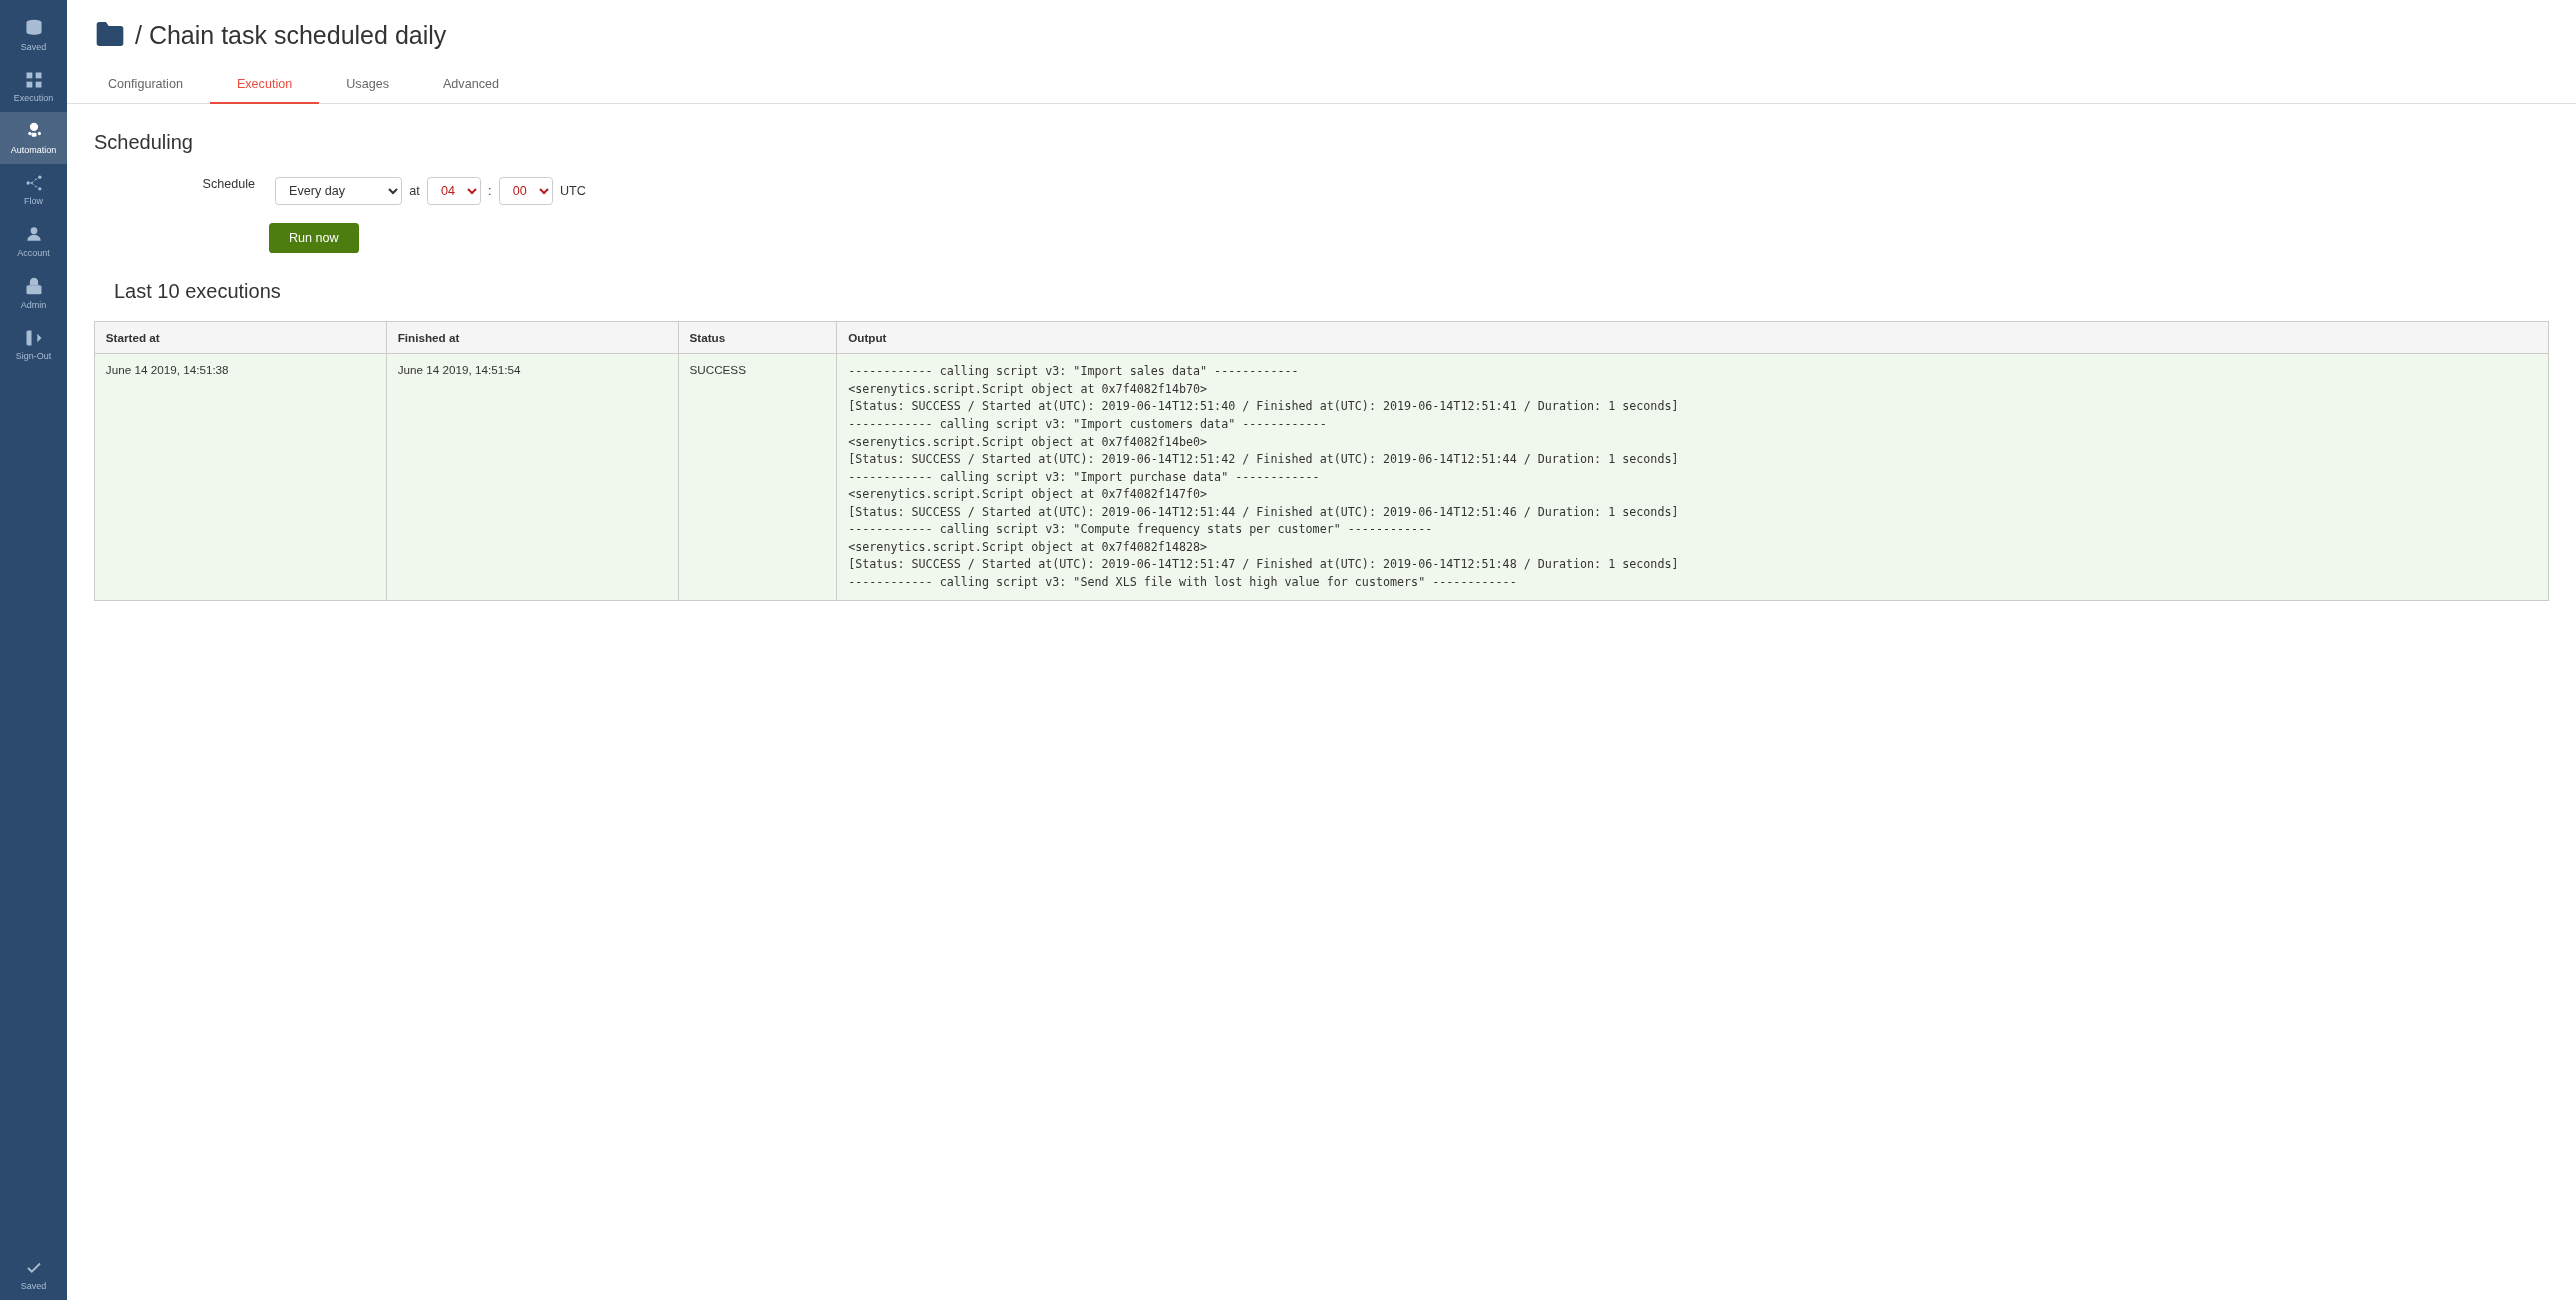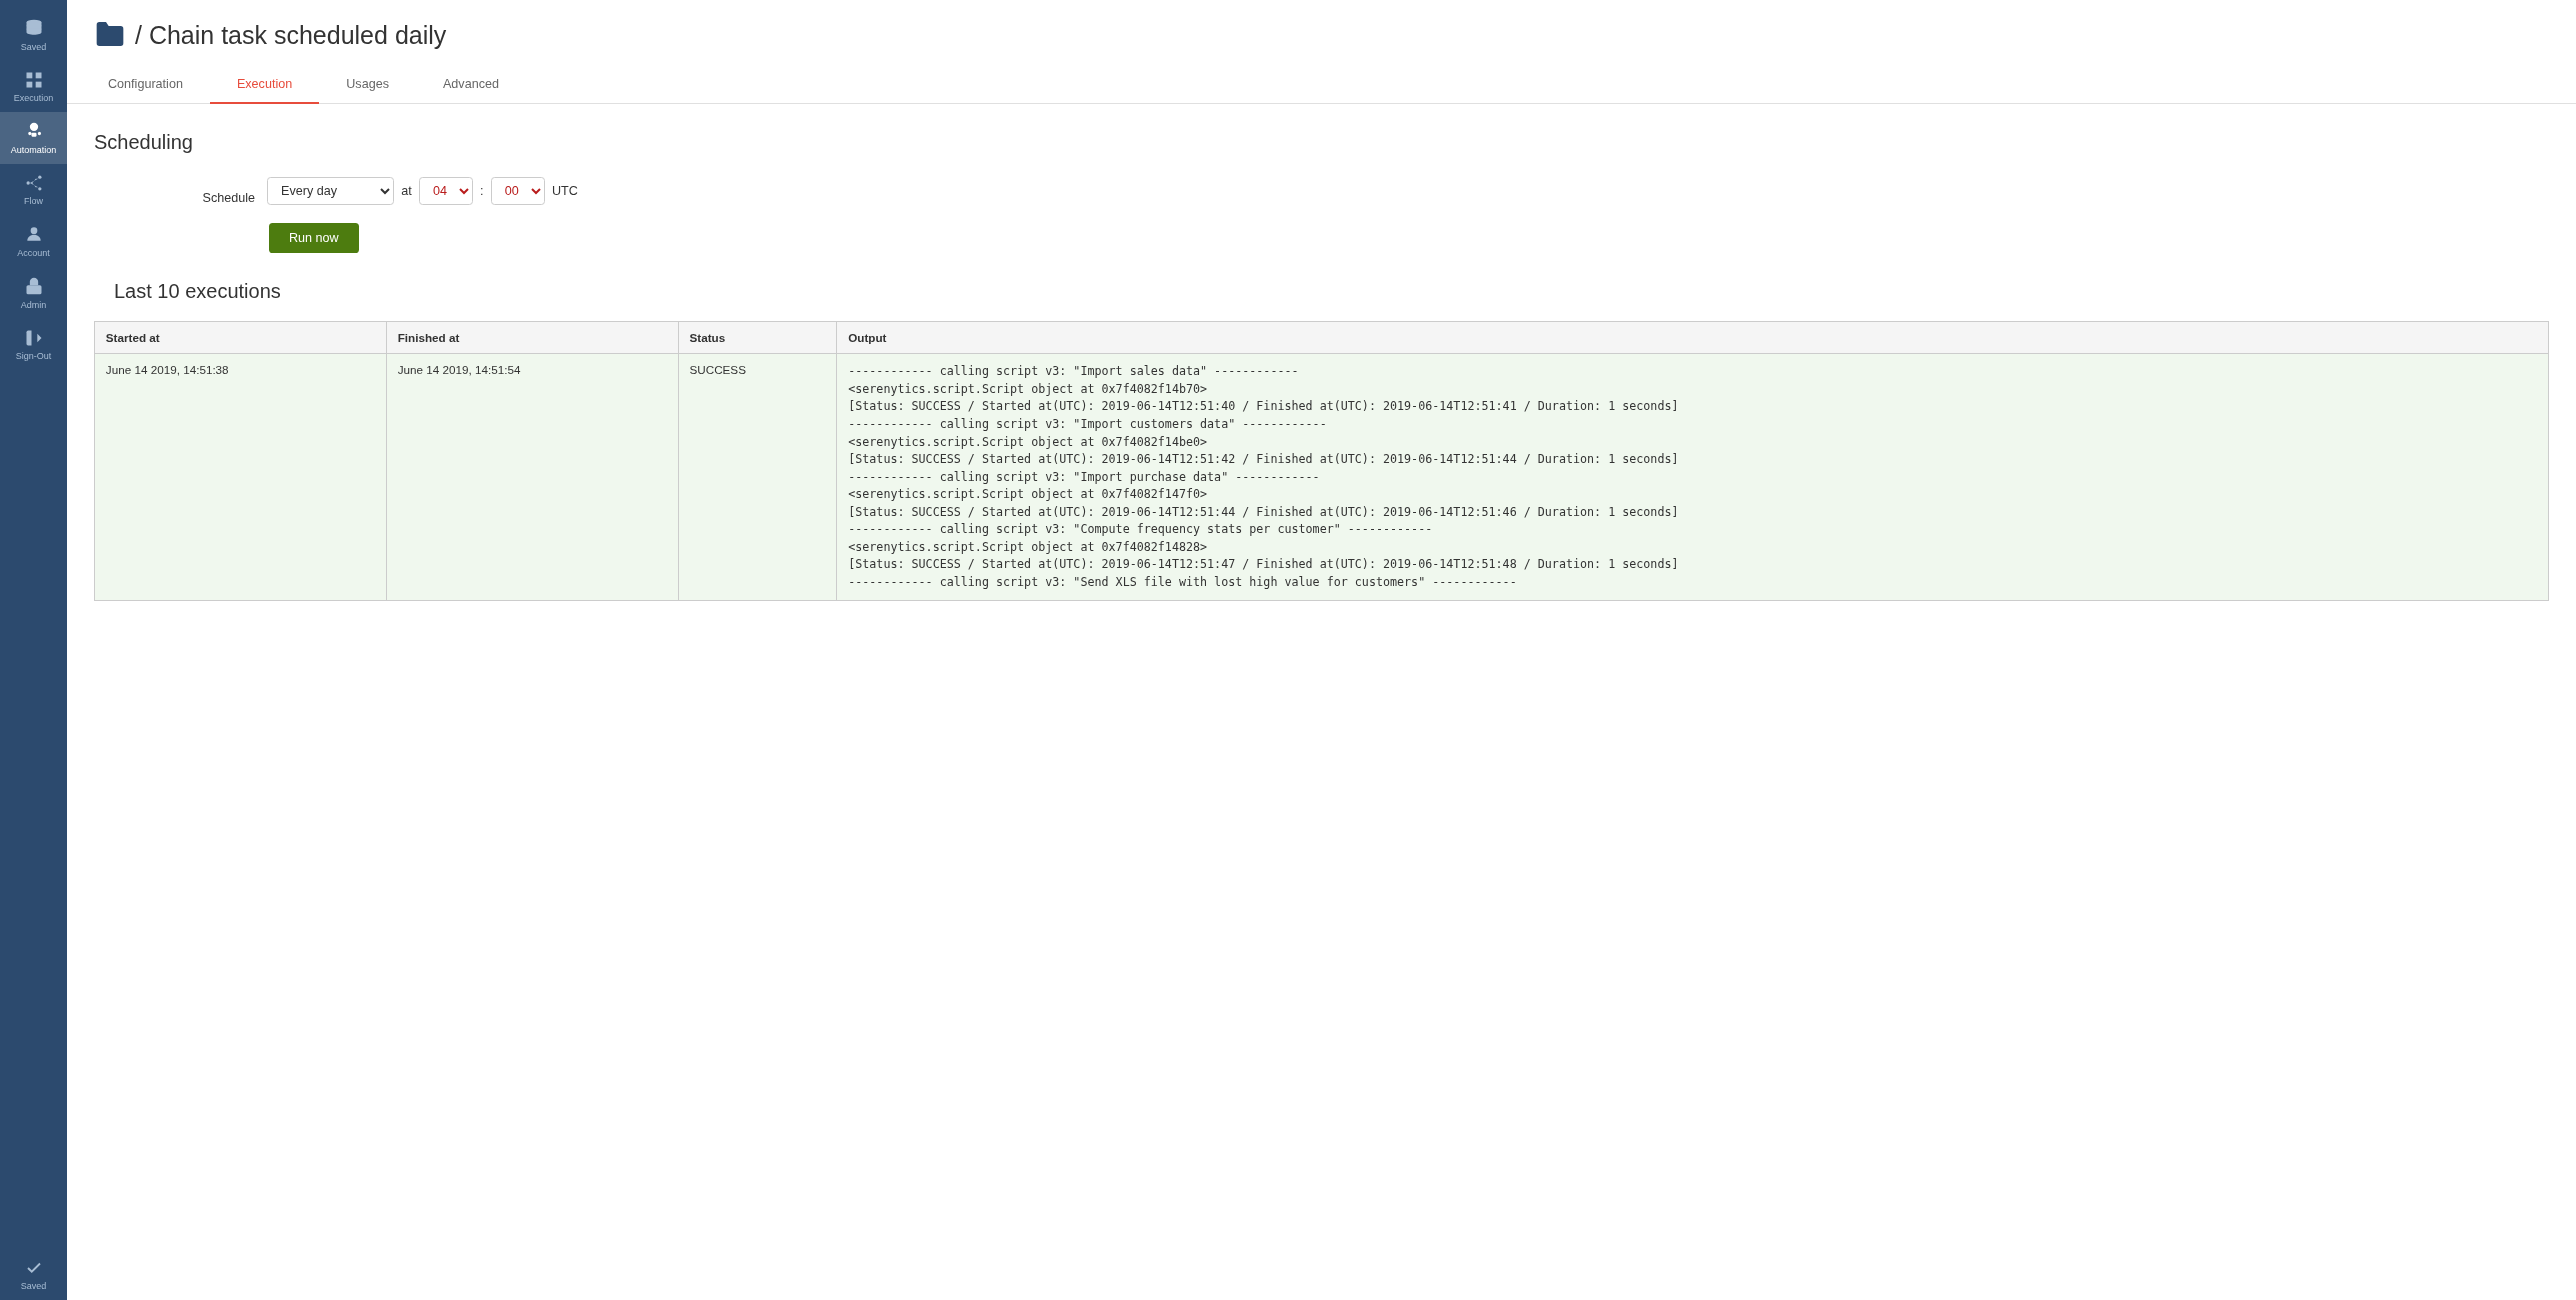--- a/index.html
+++ b/index.html
@@ -98,23 +98,23 @@
     .section-title {
       font-size: 20px;
       font-weight: 400;
       color: #333;
       margin-bottom: 22.4px;
     }
 
     
     .form-row {
       display: flex;
-      align-items: flex-end;
+      align-items: flex-start;
       margin-bottom: 18px;
-      gap: 12px;
+      gap: 20px;
     }
     .form-label {
       font-size: 12.6px;
       color: #333;
       width: 161px;
       text-align: right;
     }
     .schedule-controls {
       display: flex;
       align-items: center;

